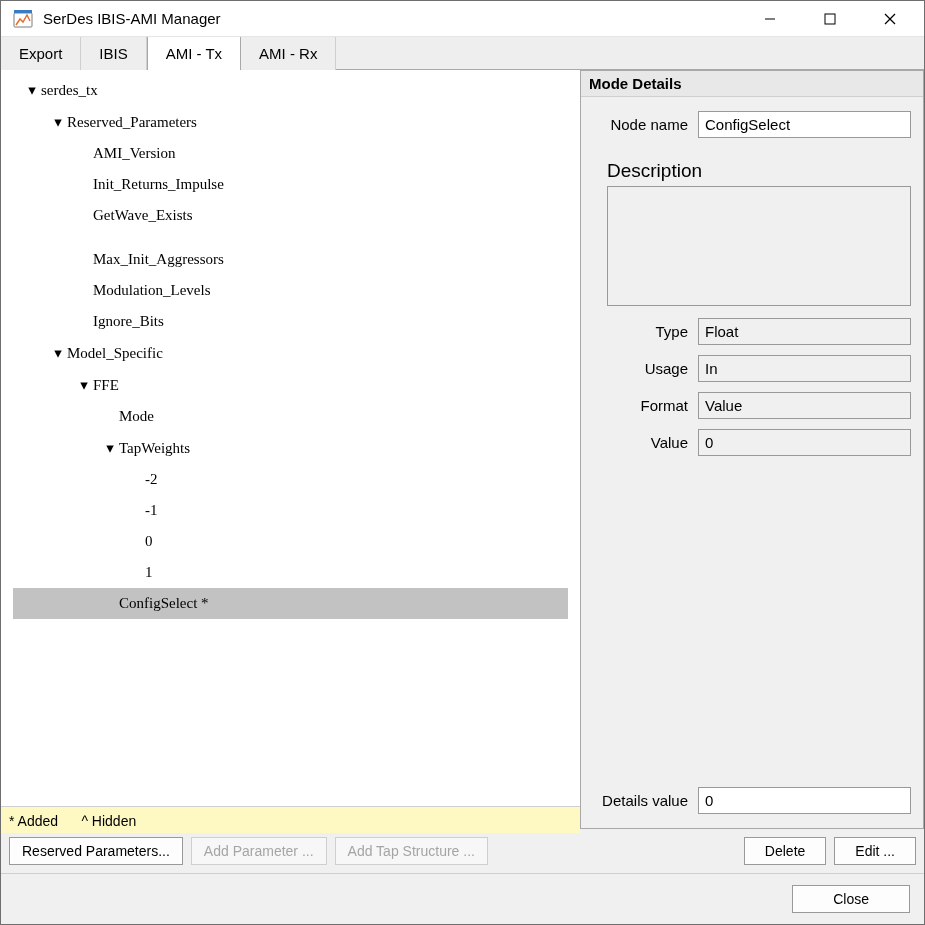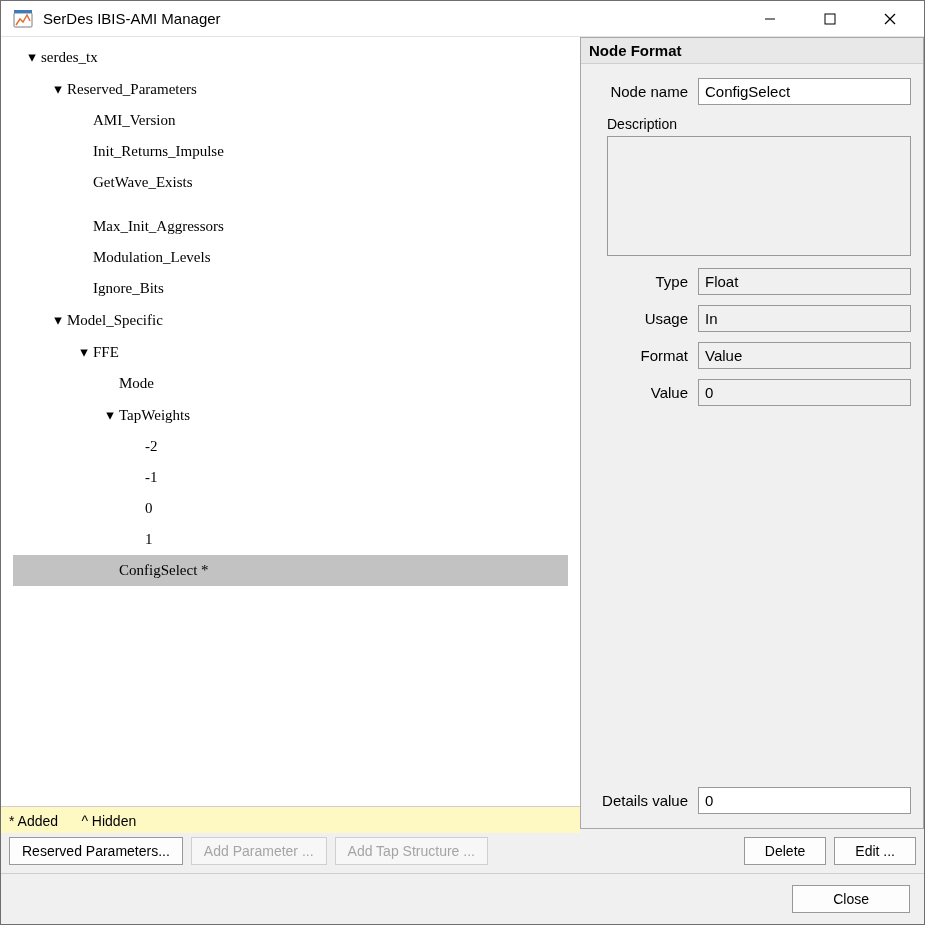--- a/index.html
+++ b/index.html
@@ -207,23 +207,23 @@
     }
     .desc-box {
       border: 1px solid #999;
       background: #f0f0f0;
       height: 120px;
       margin: 0 0 12px 14px;
       flex: 0 0 auto;
       width: calc(100% - 14px);
     }
     .desc-label {
-      font-size: 14px;
+      font-size: 19px;
       padding-left: 14px;
-      margin-top: 1px;
+      margin-top: 12px;
       margin-bottom: 4px;
     }
     .filler {
       flex: 1;
     }
     .cv-row {
       display: flex;
       align-items: center;
       margin-top: 10px;
       margin-bottom: 4px;
@@ -282,20 +282,26 @@
       </button>
       <button class="titlebar-btn">
         <svg viewBox="0 0 12 12">
             <line x1="1" y1="1" x2="11" y2="11" stroke="#000" stroke-width="1.2"></line>
             <line x1="11" y1="1" x2="1" y2="11" stroke="#000" stroke-width="1.2"></line>
           </svg>
       </button>
     </div>
   </div>
 
+  <div class="tabs" id="tab-bar">
+      <div class="tab">Export</div>
+      <div class="tab">IBIS</div>
+      <div class="tab active">AMI - Tx</div>
+      <div class="tab">AMI - Rx</div>
+    </div>
 
   <div class="main-area">
     <div class="left-panel">
       <div class="tree" id="tree">
           <div class="tree-item" style="padding-left: 12px;"><span class="toggle">▾</span><span>serdes_tx</span></div>
           <div class="tree-item" style="padding-left: 38px;"><span class="toggle">▾</span><span>Reserved_Parameters</span></div>
           <div class="tree-item" style="padding-left: 64px;"><span class="toggle"></span><span>AMI_Version</span></div>
           <div class="tree-item" style="padding-left: 64px;"><span class="toggle"></span><span>Init_Returns_Impulse</span></div>
           <div class="tree-item" style="padding-left: 64px;"><span class="toggle"></span><span>GetWave_Exists</span></div>
           <div class="tree-item" style="padding-left: 64px; margin-top: 13px;"><span class="toggle"></span><span>Max_Init_Aggressors</span></div>
@@ -318,21 +324,21 @@
       </div>
       <div class="left-buttons">
         <button class="btn">Reserved Parameters...</button>
         <button class="btn disabled">Add Parameter ...</button>
         <button class="btn disabled">Add Tap Structure ...</button>
       </div>
     </div>
 
     <div style="display:flex;flex-direction:column">
       <div class="right-panel" style="flex:1">
-        <div class="right-header">Node Format</div>
+        <div class="right-header">Mode Details</div>
         <div class="right-body">
           <div class="field-row">
             <label>Node name</label>
             <input class="field-input" readonly="" value="ConfigSelect" style="">
           </div>
           <div class="desc-label">Description</div>
           <div class="desc-box"></div>
           <div class="field-row">
             <label>Type</label>
             <input class="field-input readonly" readonly="" value="Float" style="">

